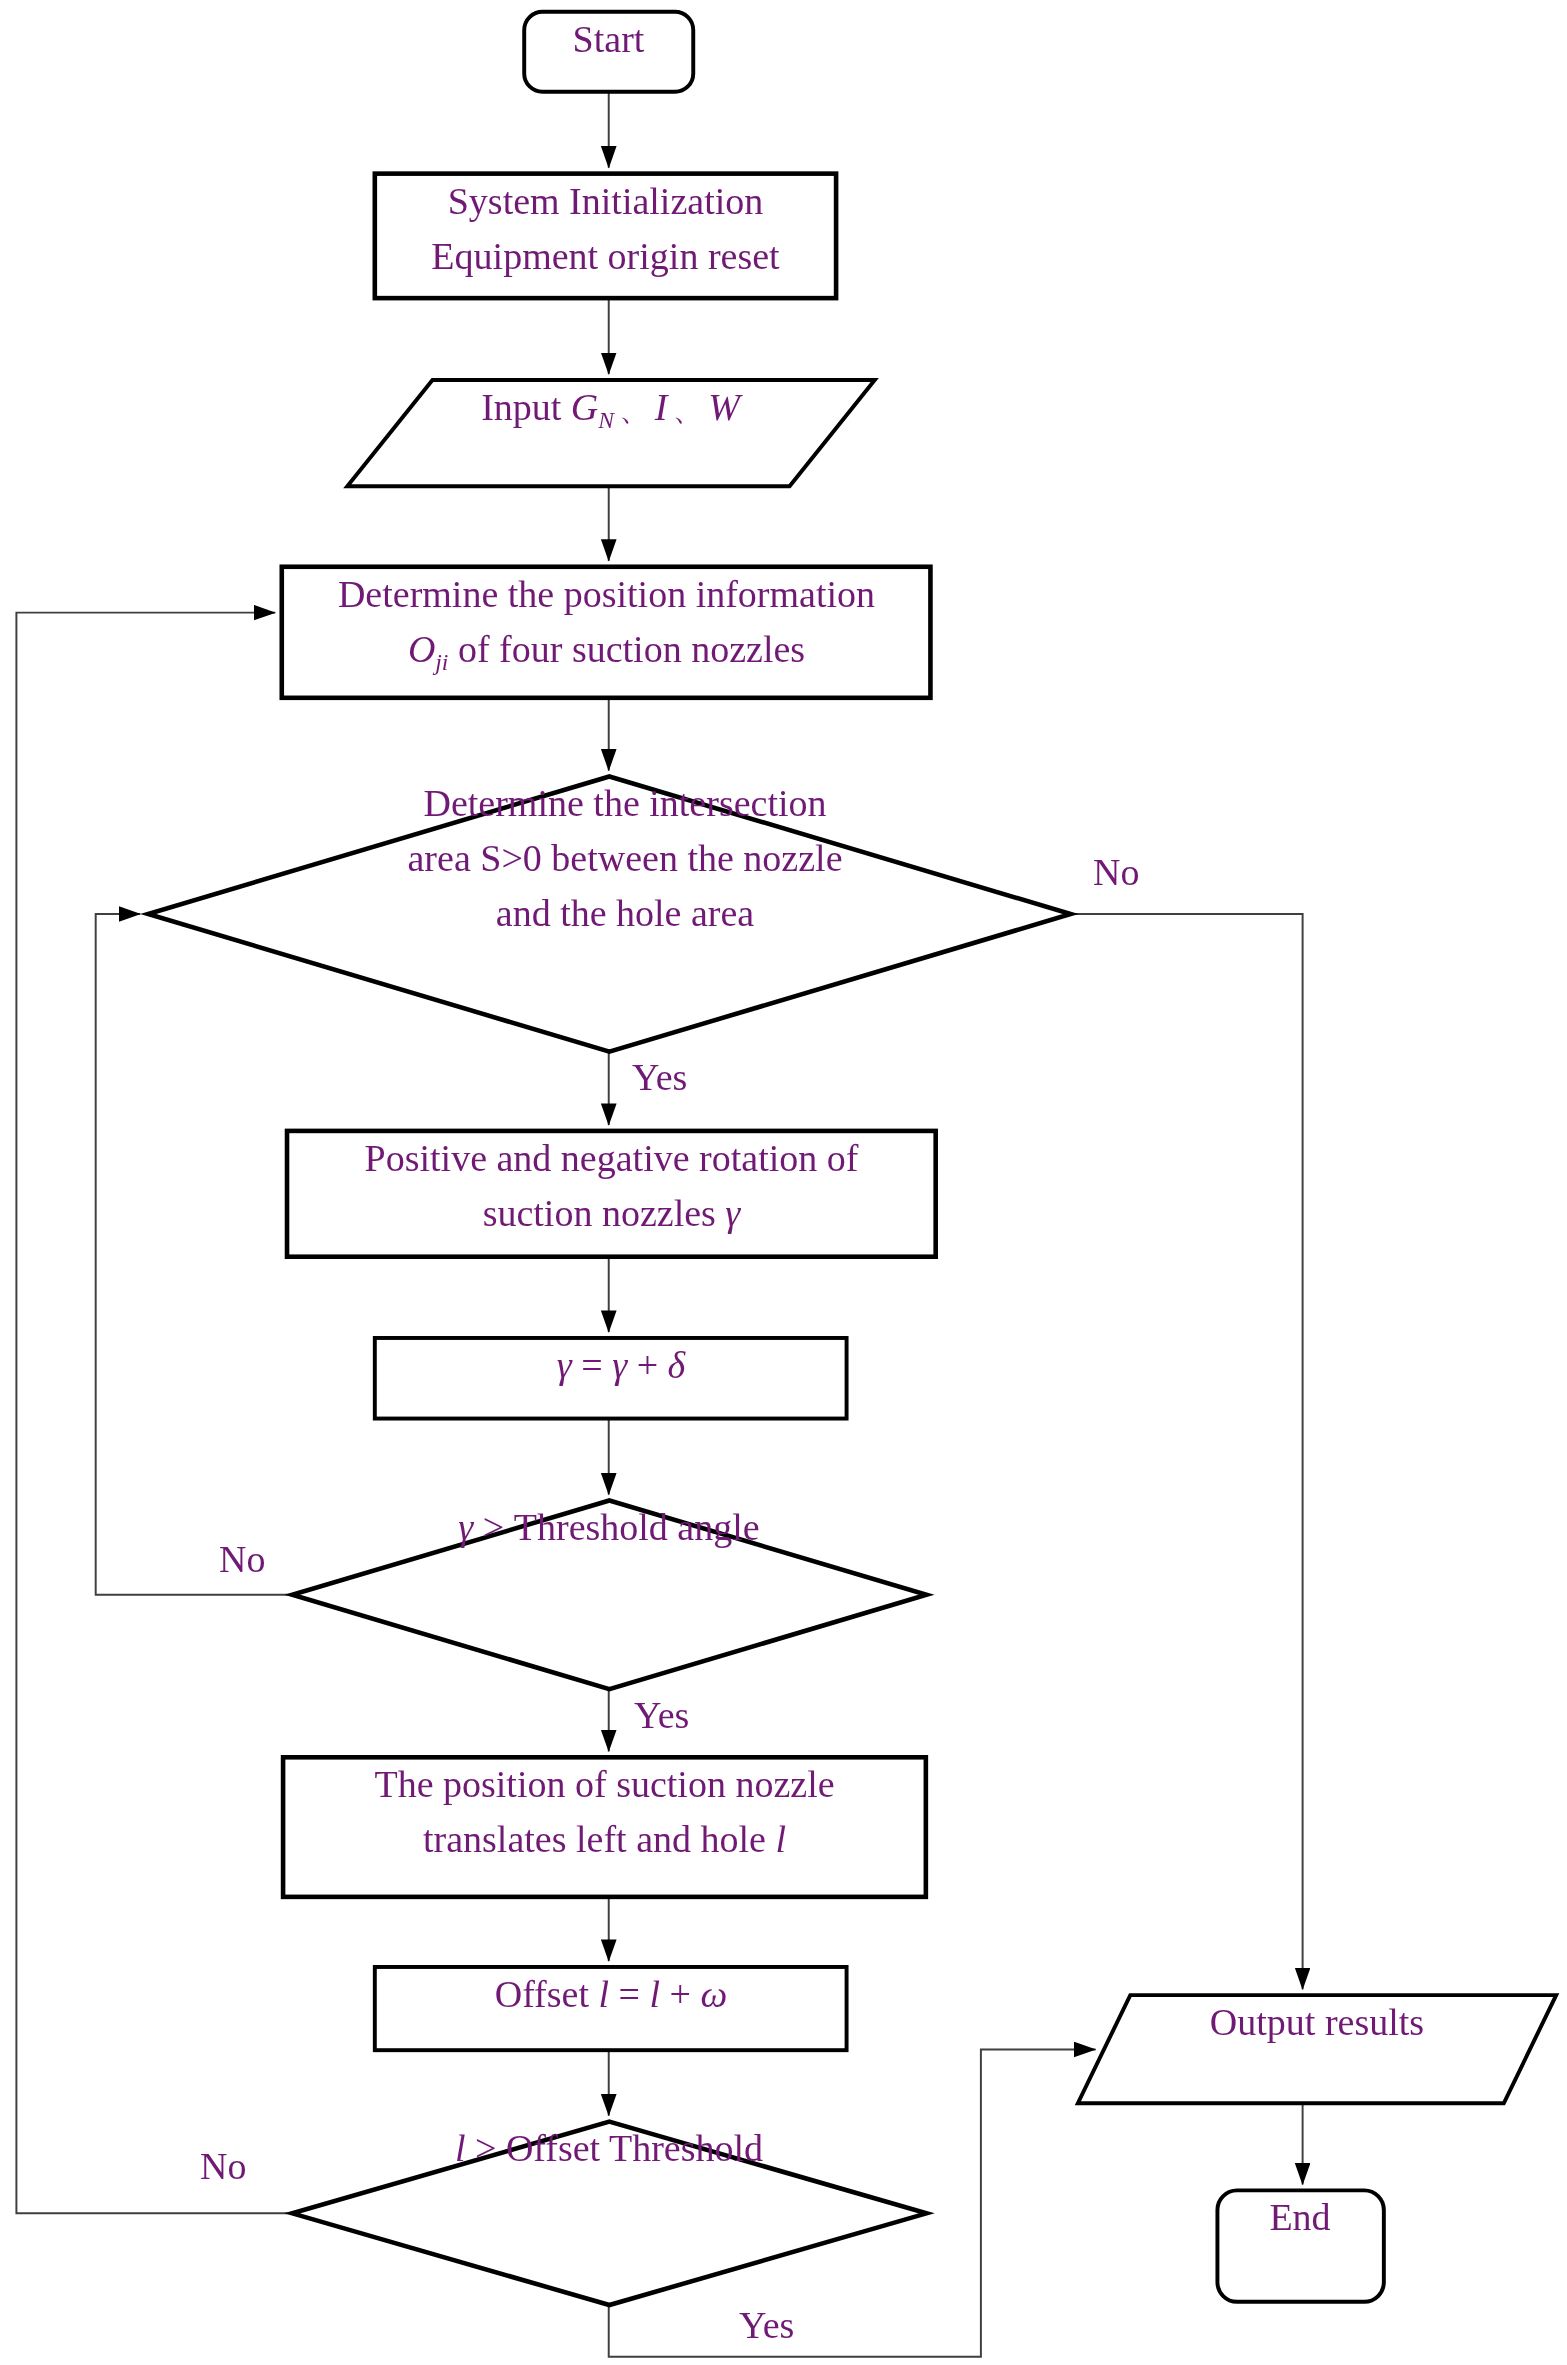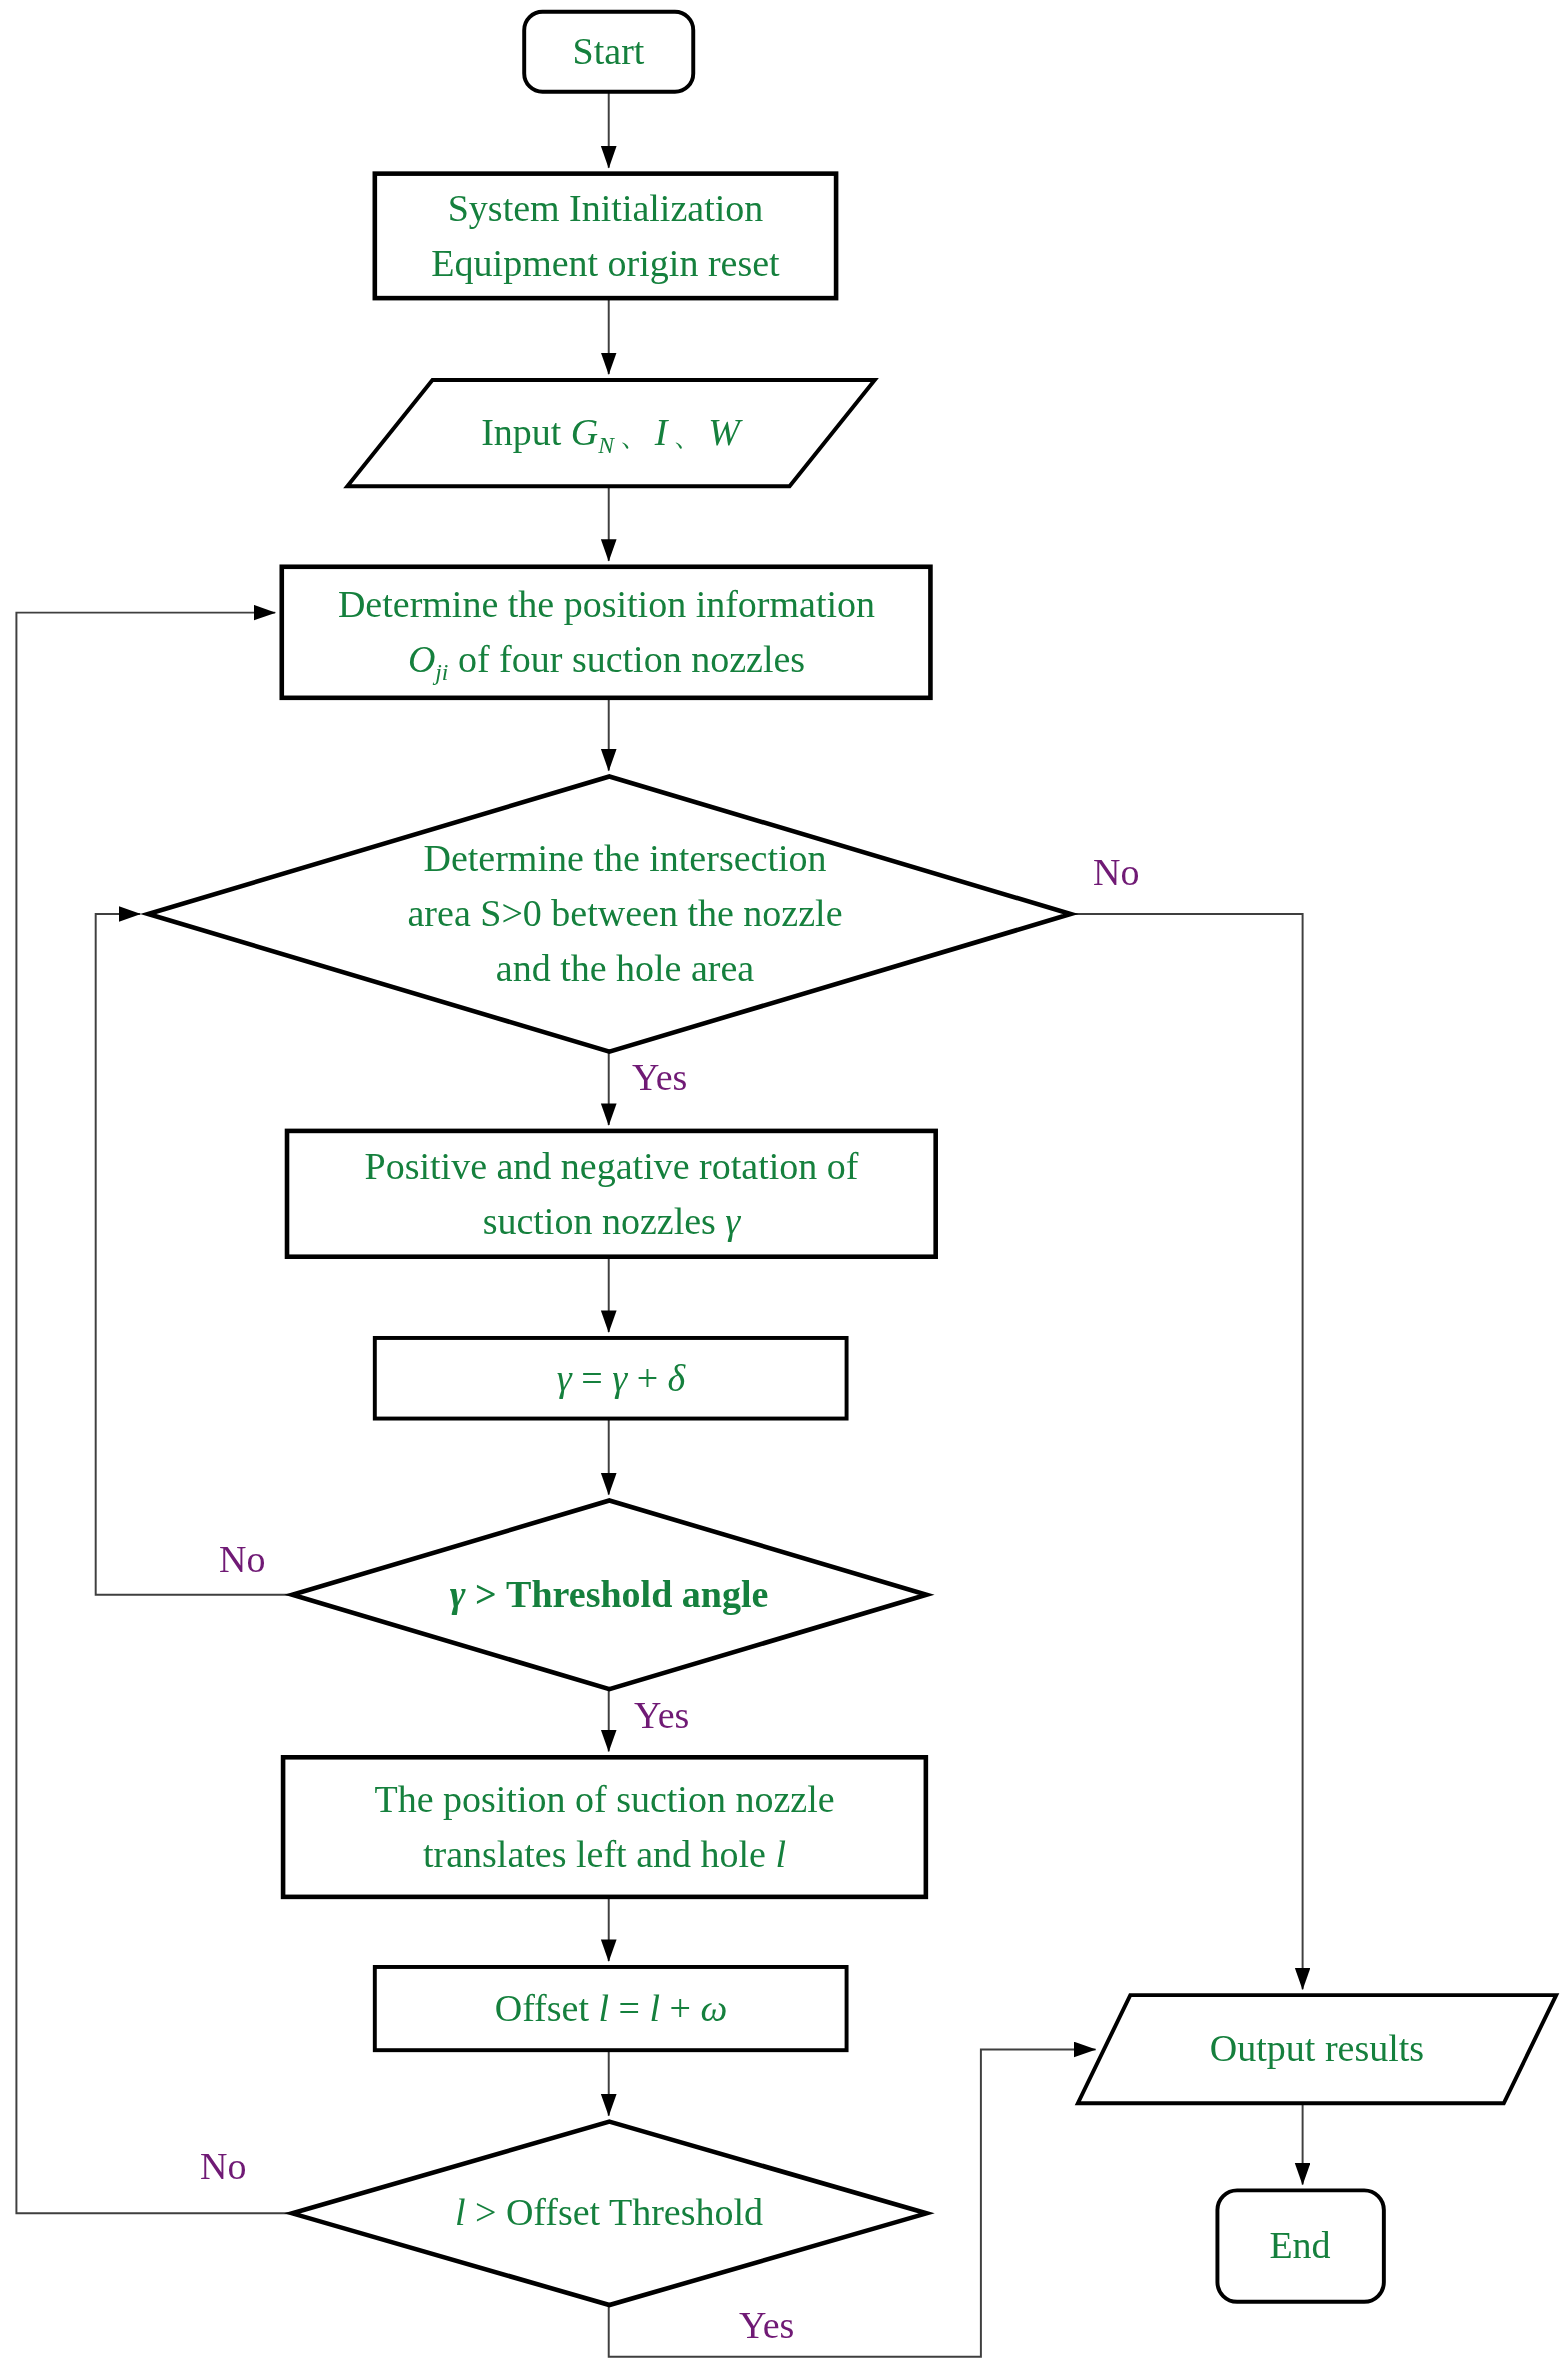--- a/index.html
+++ b/index.html
@@ -9,24 +9,23 @@
     height: 2366px;
     background: #ffffff;
     overflow: hidden;
   }
   .layer { position: absolute; left: 0; top: 0; }
   .node-text {
     position: absolute;
     display: flex;
     flex-direction: column;
     align-items: center;
-    justify-content: center;
     text-align: center;
     font: 38px/1.45 "Liberation Serif", "DejaVu Serif", serif;
-    color: #15803d;
+    color: #701a75;
     pointer-events: none;
     white-space: nowrap;
   }
   .edge-label {
     position: absolute;
     font: 38px/1.1 "Liberation Serif", "DejaVu Serif", serif;
     color: #701a75;
     white-space: nowrap;
   }
   .it { font-style: italic; }
@@ -112,21 +111,21 @@
       <span>suction nozzles </span><span class="it">γ</span>
     </span>
   </div>
 
   <div class="node-text" style="left:385px; top:1338px; width:472px; height:81px;">
     <span>
       <span class="it">γ</span><span> = </span><span class="it">γ</span><span> + </span><span class="it">δ</span>
     </span>
   </div>
 
-  <div class="node-text" style="left:292px; top:1500px; width:634px; height:189px;font-weight:bold;">
+  <div class="node-text" style="left:292px; top:1500px; width:634px; height:189px;">
     <span>
       <span class="it">γ</span><span> &gt; Threshold angle</span>
     </span>
   </div>
 
   <div class="node-text" style="left:283px; top:1757px; width:643px; height:140px;">
     <span>The position of suction nozzle</span>
     <span>
       <span>translates left and hole </span><span class="it">l</span>
     </span>

